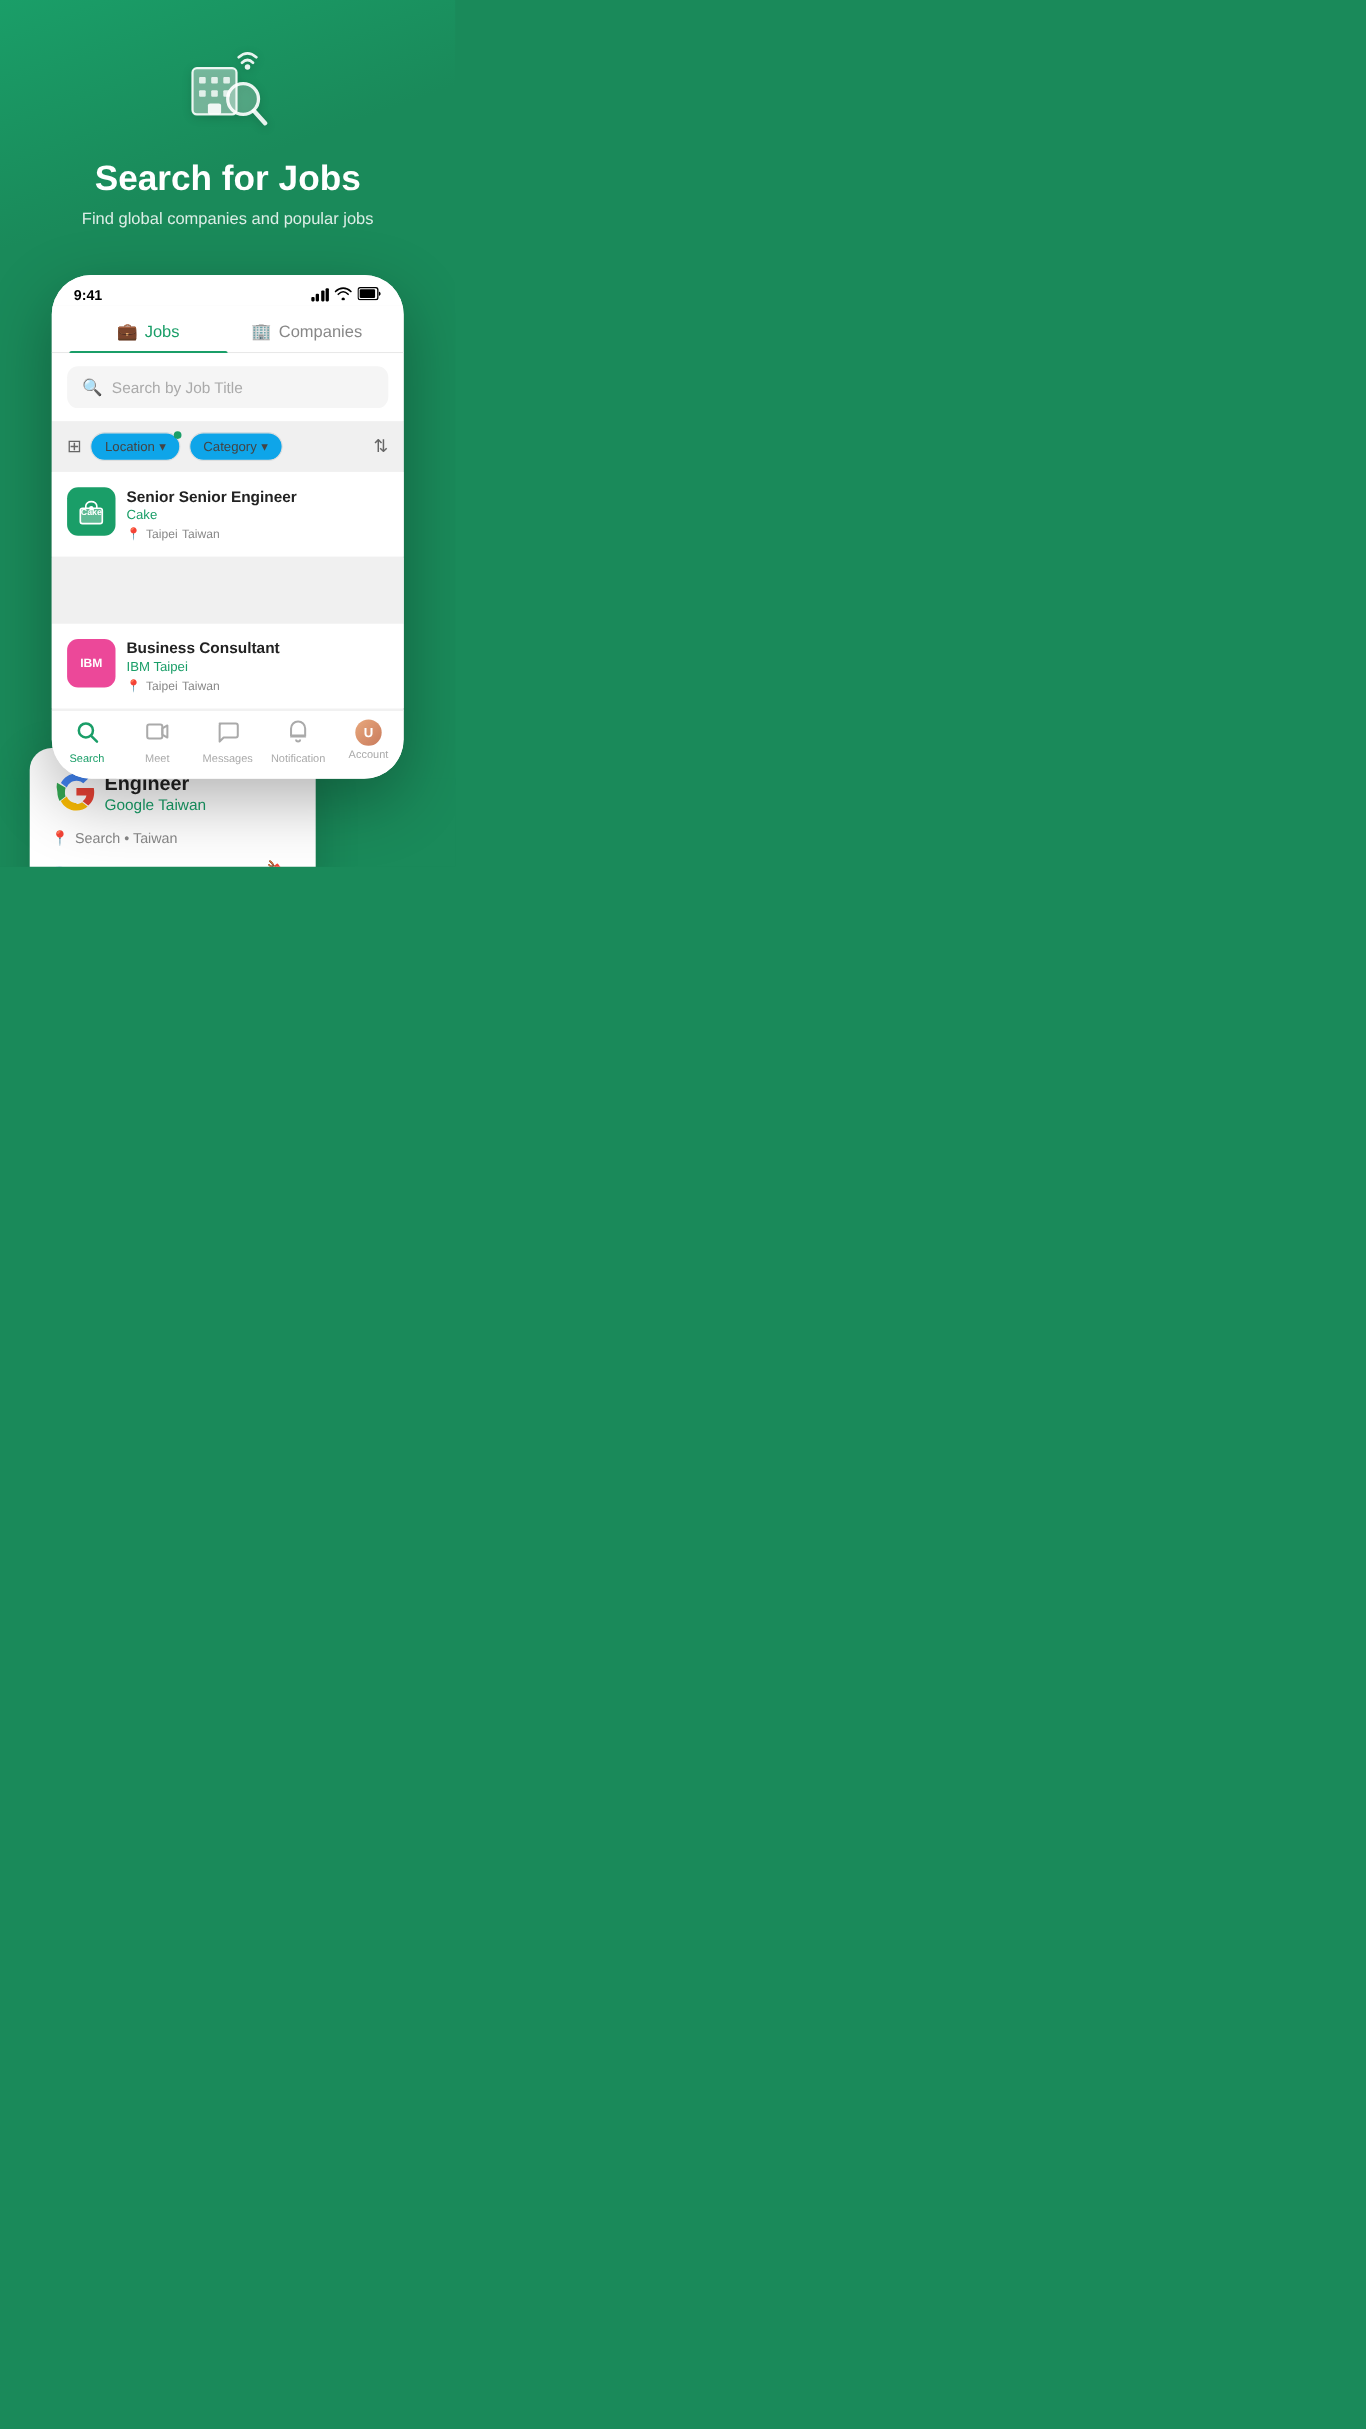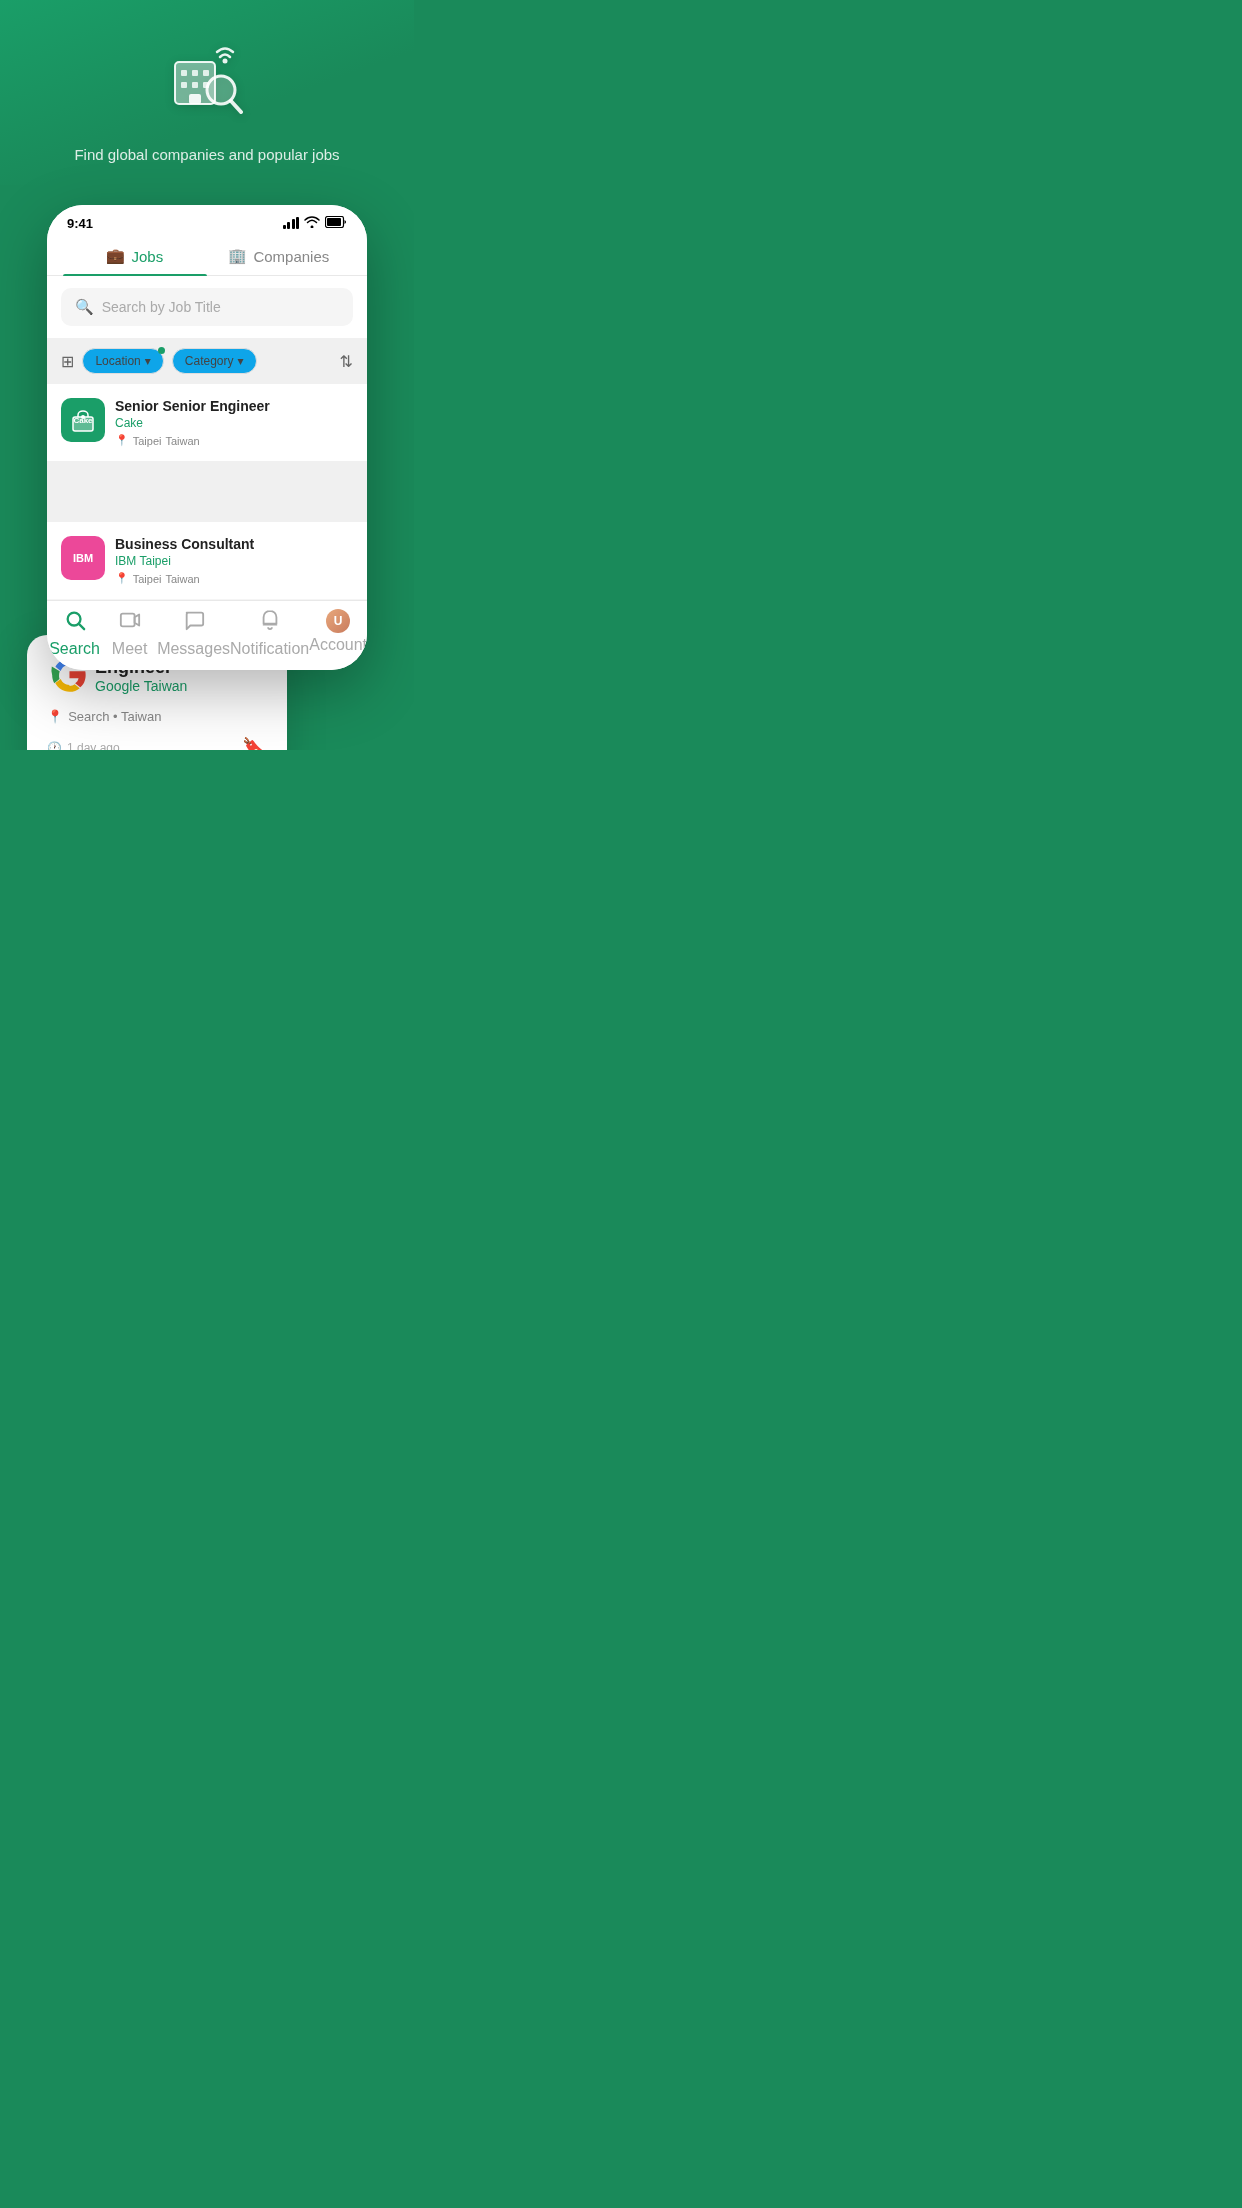--- a/index.html
+++ b/index.html
@@ -285,21 +285,21 @@
     .nav-icon {
       font-size: 22px;
       color: #aaa;
     }
 
     .nav-icon.active {
       color: #1a9e68;
     }
 
     .nav-label {
-      font-size: 16px;
+      font-size: 10px;
       color: #aaa;
     }
 
     .nav-label.active {
       color: #1a9e68;
     }
 
     .nav-avatar {
       width: 24px;
       height: 24px;
@@ -412,20 +412,21 @@
         <rect x="22" y="54" width="12" height="10" rx="2" fill="rgba(255,255,255,0.9)"></rect>
 
         <path d="M50 12 Q58 5 66 12" stroke="rgba(255,255,255,0.9)" stroke-width="2.5" fill="none" stroke-linecap="round"></path>
         <path d="M53 17 Q58 12 63 17" stroke="rgba(255,255,255,0.9)" stroke-width="2.5" fill="none" stroke-linecap="round"></path>
         <circle cx="58" cy="21" r="2.5" fill="rgba(255,255,255,0.9)"></circle>
 
         <circle cx="54" cy="50" r="14" fill="rgba(255,255,255,0.25)" stroke="rgba(255,255,255,0.9)" stroke-width="3"></circle>
         <line x1="64" y1="61" x2="74" y2="72" stroke="rgba(255,255,255,0.9)" stroke-width="4" stroke-linecap="round"></line>
       </svg>
     </span>
+    <h1 class="hero-title">Search for Jobs</h1>
     <p class="hero-subtitle">Find global companies and popular jobs</p>
   </div>
 
   <div class="phone-container">
     <div style="position:relative; z-index:5;">
 
       <div class="phone">
 
         <div class="status-bar">
           <span class="status-time">9:41</span>

